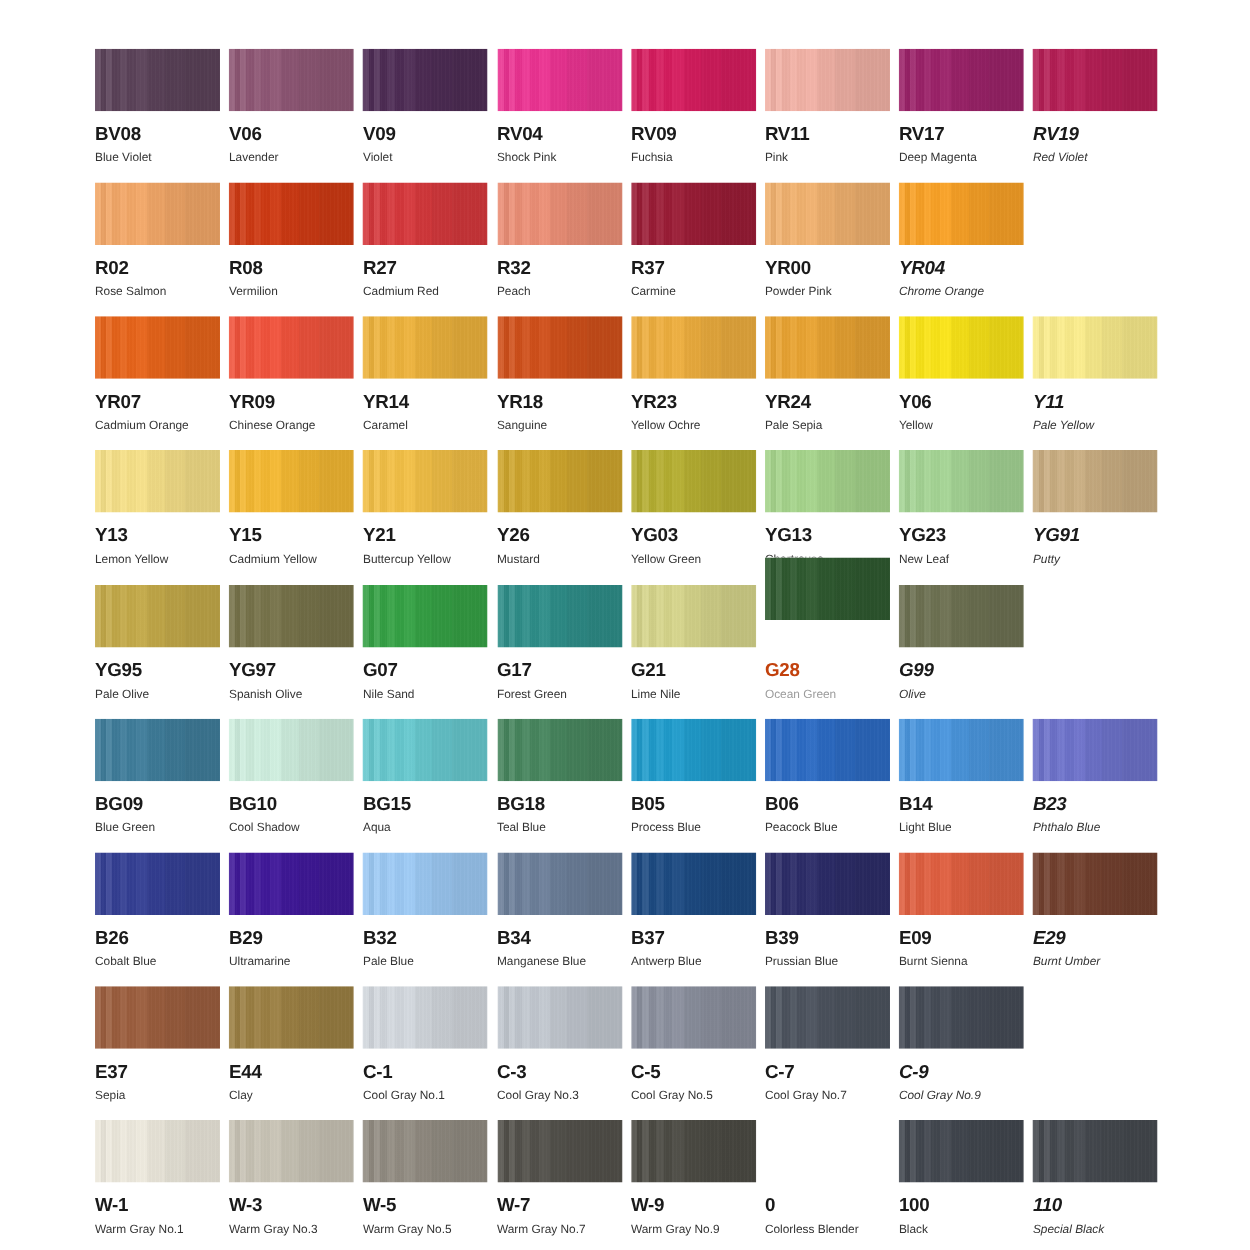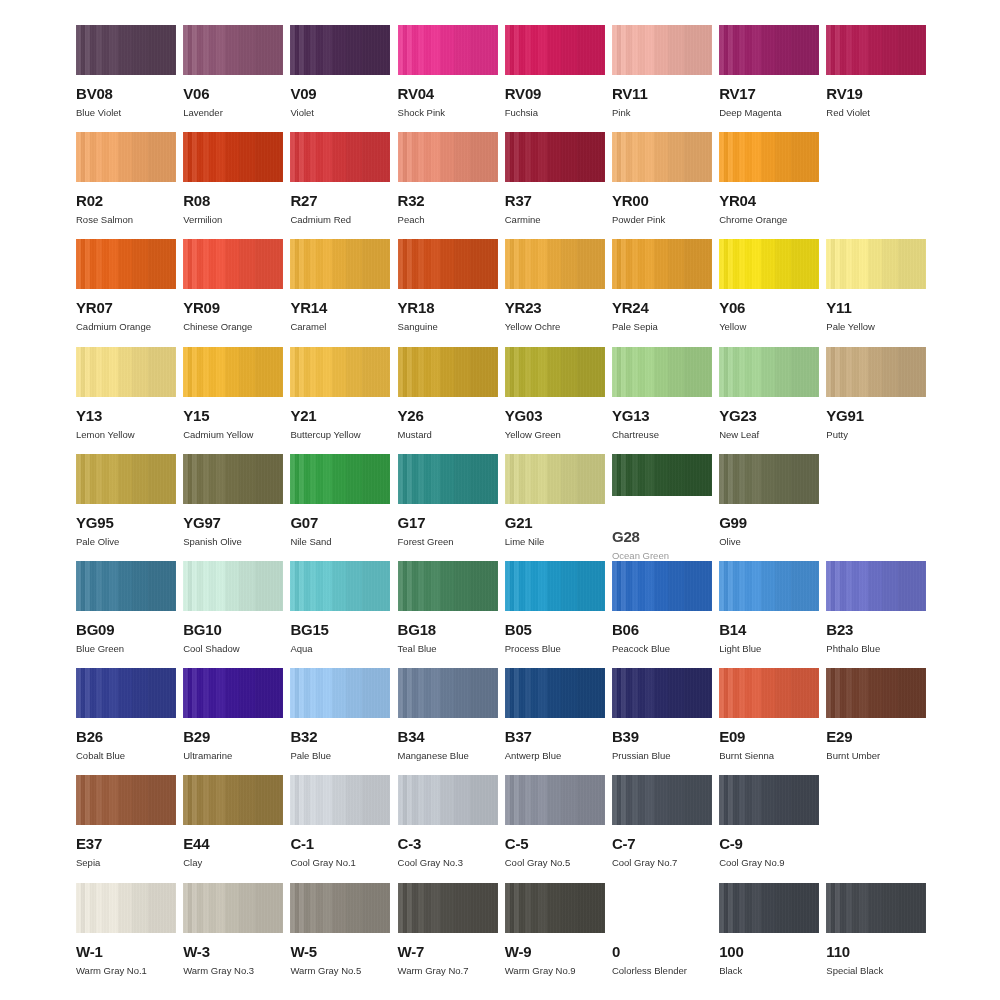--- a/index.html
+++ b/index.html
@@ -17,28 +17,29 @@
   }
   #chart {
     width: 1000px;
     height: 1000px;
     box-sizing: border-box;
     padding: 25px 60px 0 76px;
   }
   .row {
     display: flex;
     height: 107.2px;
+    align-items: flex-end;
   }
   .cell {
     width: 100px;
     margin-right: 7.2px;
     display: flex;
     flex-direction: column;
   }
-  .cell:last-child { margin-right: 0; }
+  .cell:last-child { margin-right: 0; font-style: italic; }
 
   .swatch {
     width: 100px;
     height: 50px;
     position: relative;
     overflow: hidden;
     background: #ffffff;
   }
   .swatch .base {
     position: absolute;
@@ -92,21 +93,21 @@
     line-height: 1;
     white-space: nowrap;
   }
   .name {
     font-size: 9.5px;
     color: #333333;
     margin-top: 7px;
     line-height: 1.1;
     white-space: nowrap;
   }
-  .cell.dim .code { color: #404040; margin-top: 33px; }
+  .cell.dim .code { color: #c2410c; margin-top: 33px; }
   .cell.dim .name { color: #9b9b9b; }
 </style>
 </head>
 <body>
 
 <div id="chart">
     <div class="row">
       <div class="cell">
         <div class="swatch">
           <div class="base" style="background: rgb(91, 66, 89);"></div>

